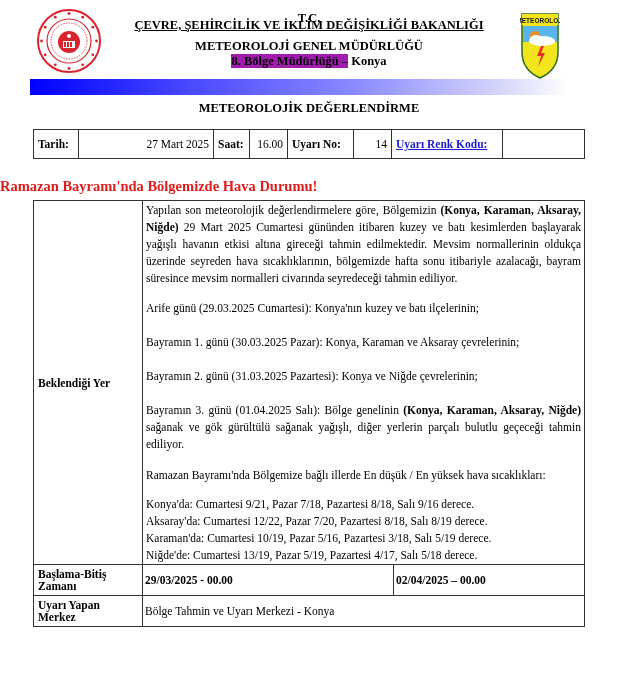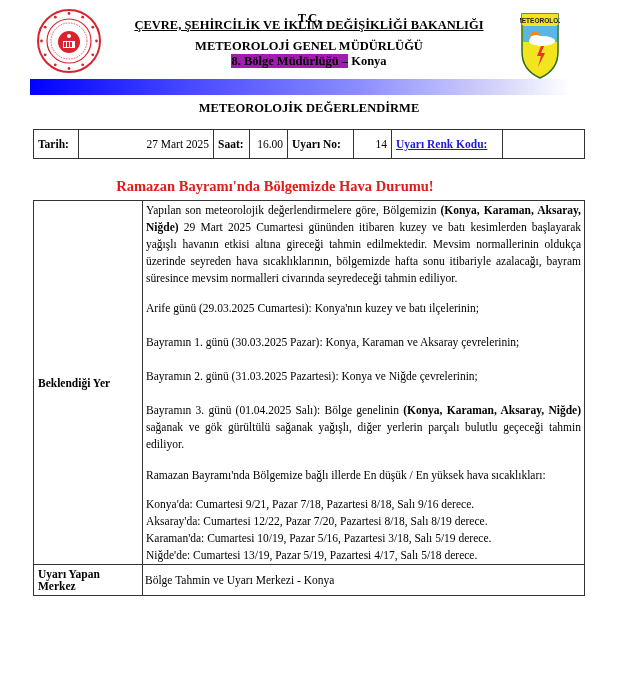--- a/index.html
+++ b/index.html
@@ -19,21 +19,21 @@
   .doc-title { left: 0; width: 618px; top: 101px; text-align: center; font-weight: bold; font-size: 12.5px; }
 
   
   table.info { position: absolute; left: 33px; top: 129px; width: 552px; height: 30px;
                border-collapse: collapse; font-size: 11.5px; border-radius: 13px; }
   table.info td { border: 1px solid #333; padding: 0 4px; height: 28px; }
   .info .lbl { font-weight: bold; }
   .info .ctr { text-align: right; font-family: Liberation Serif, serif; }
   .link { color: #1a1ad6; text-decoration: underline; font-weight: bold; cursor: pointer; }
 
-  .red-title { left: 0; width: 550px; top: 178px; text-align: center; font-weight: bold; color: #e01b1b; font-size: 14.5px; }
+  .red-title { left: 0; width: 550px; top: 178px; font-weight: bold; color: #e01b1b; font-size: 14.5px; }
 
   
   table.main { position: absolute; left: 33px; top: 200px; width: 552px; border-collapse: collapse; font-size: 11.5px; }
   table.main td { border: 1px solid #333; vertical-align: top; }
   .main .left-lbl { width: 100px; font-weight: bold; padding: 0 4px; vertical-align: middle; }
   .main .body-cell { padding: 1px 3px 0 3px; line-height: 17px; }
   .para { text-align: justify; margin: 0; }
   .gap { height: 13px; }
   .temps { margin: 0; }
   .bold { font-weight: bold; }
@@ -132,18 +132,23 @@
       <p class="para"><span>Bayramın 3. günü (01.04.2025 Salı): Bölge genelinin </span><span class="bold">(Konya, Karaman, Aksaray, Niğde)</span><span> sağanak ve gök gürültülü sağanak yağışlı, diğer yerlerin parçalı bulutlu geçeceği tahmin ediliyor.</span></p>
       <div class="gap" style="height:14px;"></div>
       <p class="para">Ramazan Bayramı'nda Bölgemize bağlı illerde En düşük / En yüksek hava sıcaklıkları:</p>
       <div class="gap" style="height:12px;"></div>
       <p class="temps">Konya'da: Cumartesi 9/21, Pazar 7/18, Pazartesi 8/18, Salı 9/16 derece.</p>
       <p class="temps">Aksaray'da: Cumartesi 12/22, Pazar 7/20, Pazartesi 8/18, Salı 8/19 derece.</p>
       <p class="temps">Karaman'da: Cumartesi 10/19, Pazar 5/16, Pazartesi 3/18, Salı 5/19 derece.</p>
       <p class="temps">Niğde'de: Cumartesi 13/19, Pazar 5/19, Pazartesi 4/17, Salı 5/18 derece.</p>
     </td>
   </tr>
+  <tr class="row-time">
+    <td class="lbl2"><span>Başlama-Bitiş</span><br><span>Zamanı</span></td>
+    <td class="val" style="width:246px;">29/03/2025 - 00.00</td>
+    <td class="val">02/04/2025 – 00.00</td>
+  </tr>
   <tr class="row-center">
     <td class="lbl2"><span>Uyarı Yapan</span><br><span>Merkez</span></td>
     <td class="val" colspan="2">Bölge Tahmin ve Uyarı Merkezi - Konya</td>
   </tr>
 </tbody>
   </table>
 
 </body></html>

